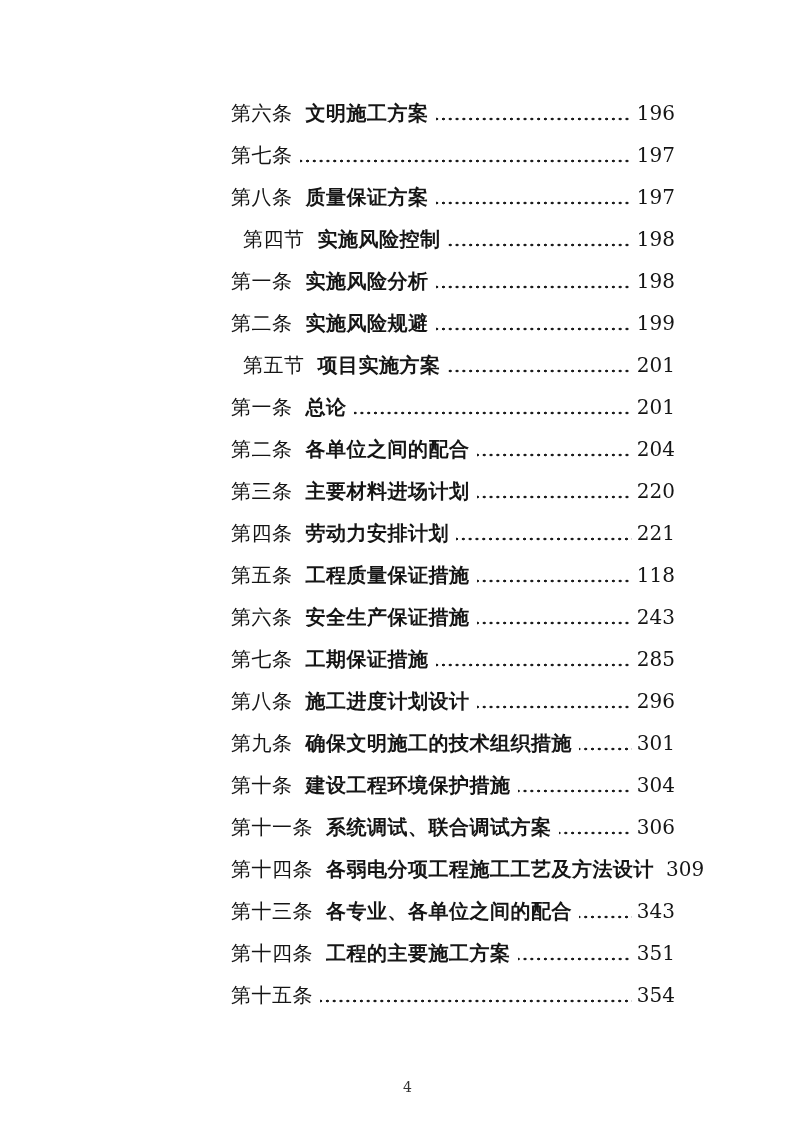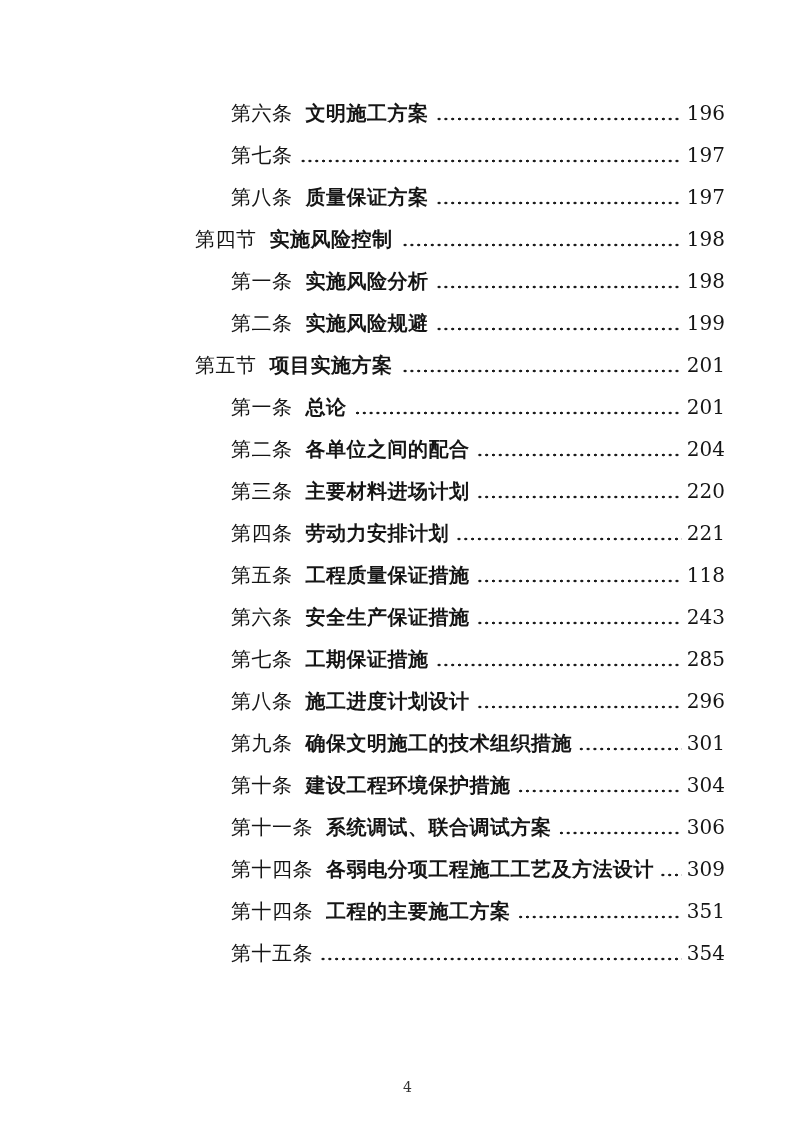--- a/index.html
+++ b/index.html
@@ -21,25 +21,25 @@
     top: 92px;
     left: 0;
     right: 0;
   }
   .toc-row {
     display: flex;
     align-items: baseline;
     height: 42px;
     line-height: 42px;
     font-size: 20px;
-    padding-right: 68px;
+    padding-right: 118px;
     white-space: nowrap;
   }
   .toc-row.item    { padding-left: 231px; }
-  .toc-row.section { padding-left: 195px; }
+  .toc-row.section { padding-left: 195px; margin-left: 48px; }
   .toc-label {
     font-weight: normal;
     letter-spacing: 0.5px;
   }
   .toc-title {
     font-weight: bold;
     margin-left: 13px;
     letter-spacing: 0.5px;
   }
   .leader {
@@ -178,20 +178,26 @@
     <span class="leader"></span>
     <span class="toc-page">306</span>
   </div>
       <div class="toc-row item">
     <span class="toc-label">第十四条</span>
     <span class="toc-title">各弱电分项工程施工工艺及方法设计</span>
     <span class="leader"></span>
     <span class="toc-page">309</span>
   </div>
       <div class="toc-row item">
+    <span class="toc-label">第十三条</span>
+    <span class="toc-title">各专业、各单位之间的配合</span>
+    <span class="leader"></span>
+    <span class="toc-page">343</span>
+  </div>
+      <div class="toc-row item">
     <span class="toc-label">第十四条</span>
     <span class="toc-title">工程的主要施工方案</span>
     <span class="leader"></span>
     <span class="toc-page">351</span>
   </div>
       <div class="toc-row item">
     <span class="toc-label">第十五条</span>
     <span class="leader"></span>
     <span class="toc-page">354</span>
   </div>

